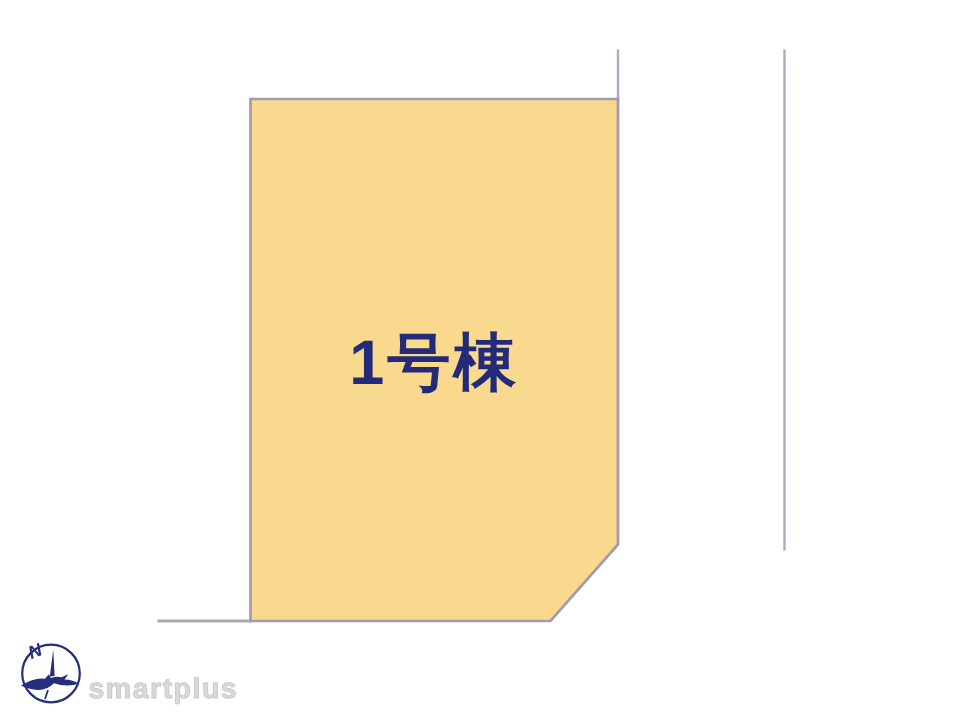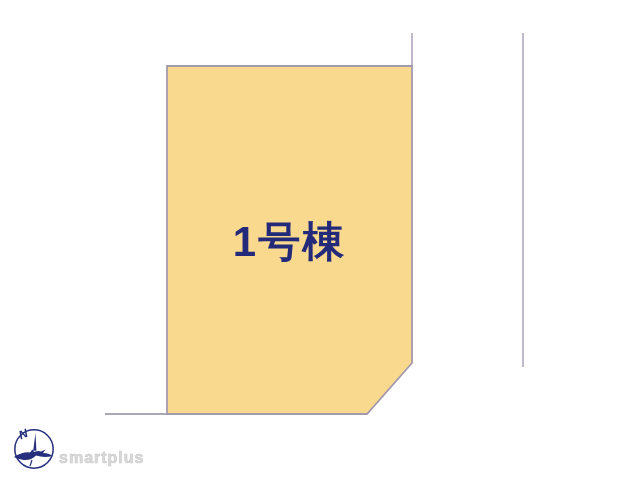--- a/index.html
+++ b/index.html
@@ -41,21 +41,21 @@
     position: absolute;
     left: 11px;
     top: 424px;
     width: 44px;
     height: 48px;
   }
   .brand-text {
     position: absolute;
     left: 59px;
     top: 449px;
-    font-size: 16px;
+    font-size: 19px;
     font-weight: 600;
     letter-spacing: 1px;
     color: var(--logo-text-color, #d5d5d5);
     -webkit-text-stroke: 0.6px #c9c9c9;
     font-family: "Liberation Sans", sans-serif;
     user-select: none;
   }
 </style>
 </head>
 <body style="--label-color: #232a7a; --logo-text-color: #d9d9d9;">

